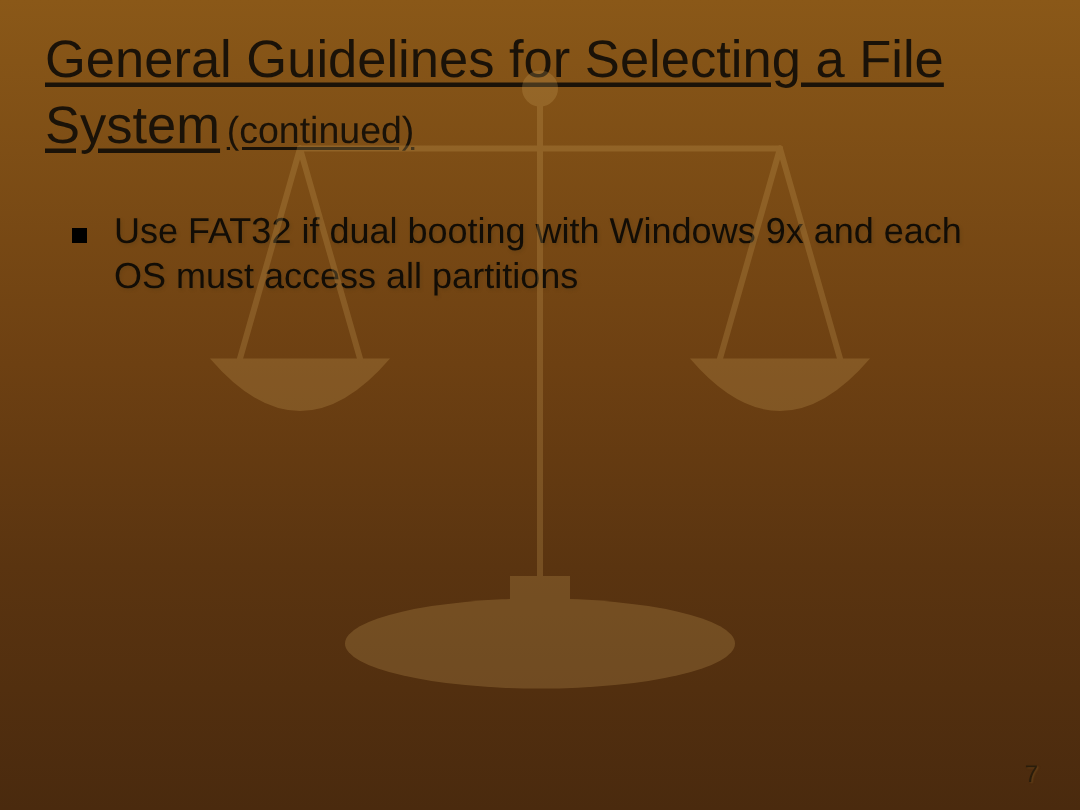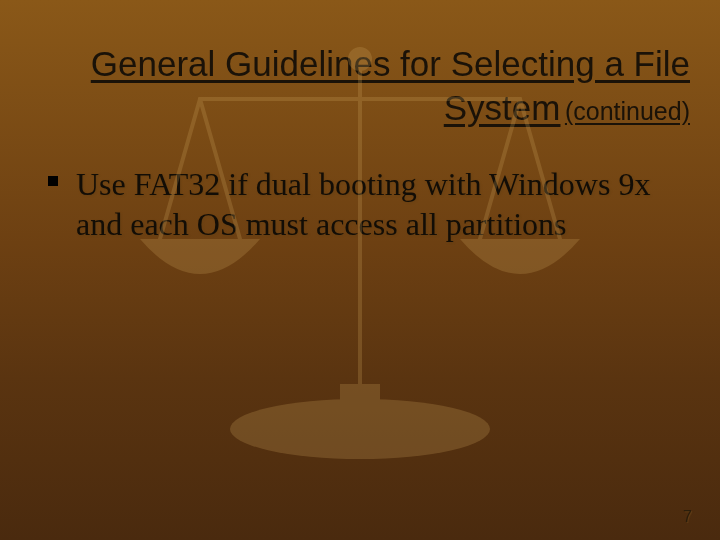--- a/index.html
+++ b/index.html
@@ -14,23 +14,22 @@
   }
   .bg-scales {
     position: absolute;
     left: 50%;
     top: 48%;
     transform: translate(-50%, -50%);
     opacity: 0.25;
     pointer-events: none;
   }
   .title-wrap {
-    padding: 18px 30px 6px 16px;
-    text-align: right;
-    margin-top: 24px;
+    padding: 18px 30px 6px 30px;
+    text-align: left;
   }
   .title-main {
     font-size: 35px;
     font-weight: 400;
     text-decoration: underline;
     text-underline-offset: 4px;
     line-height: 1.25;
     display: inline;
   }
   .title-cont {
@@ -50,25 +49,24 @@
   }
   .bullet-mark {
     width: 10px;
     height: 10px;
     background: #000;
     margin-top: 12px;
     margin-right: 18px;
     flex-shrink: 0;
   }
   .bullet-text {
-    font-size: 32px;
+    font-size: 24px;
     line-height: 1.25;
     color: #120d06;
     text-shadow: 1px 1px 2px rgba(90,60,20,0.4);
-    font-family: Liberation Serif, serif;
   }
   .pagenum {
     position: absolute;
     right: 28px;
     bottom: 14px;
     font-size: 16px;
     color: #2a1d0b;
     text-shadow: 1px 1px 1px rgba(120,80,30,0.5);
   }
 </style>

